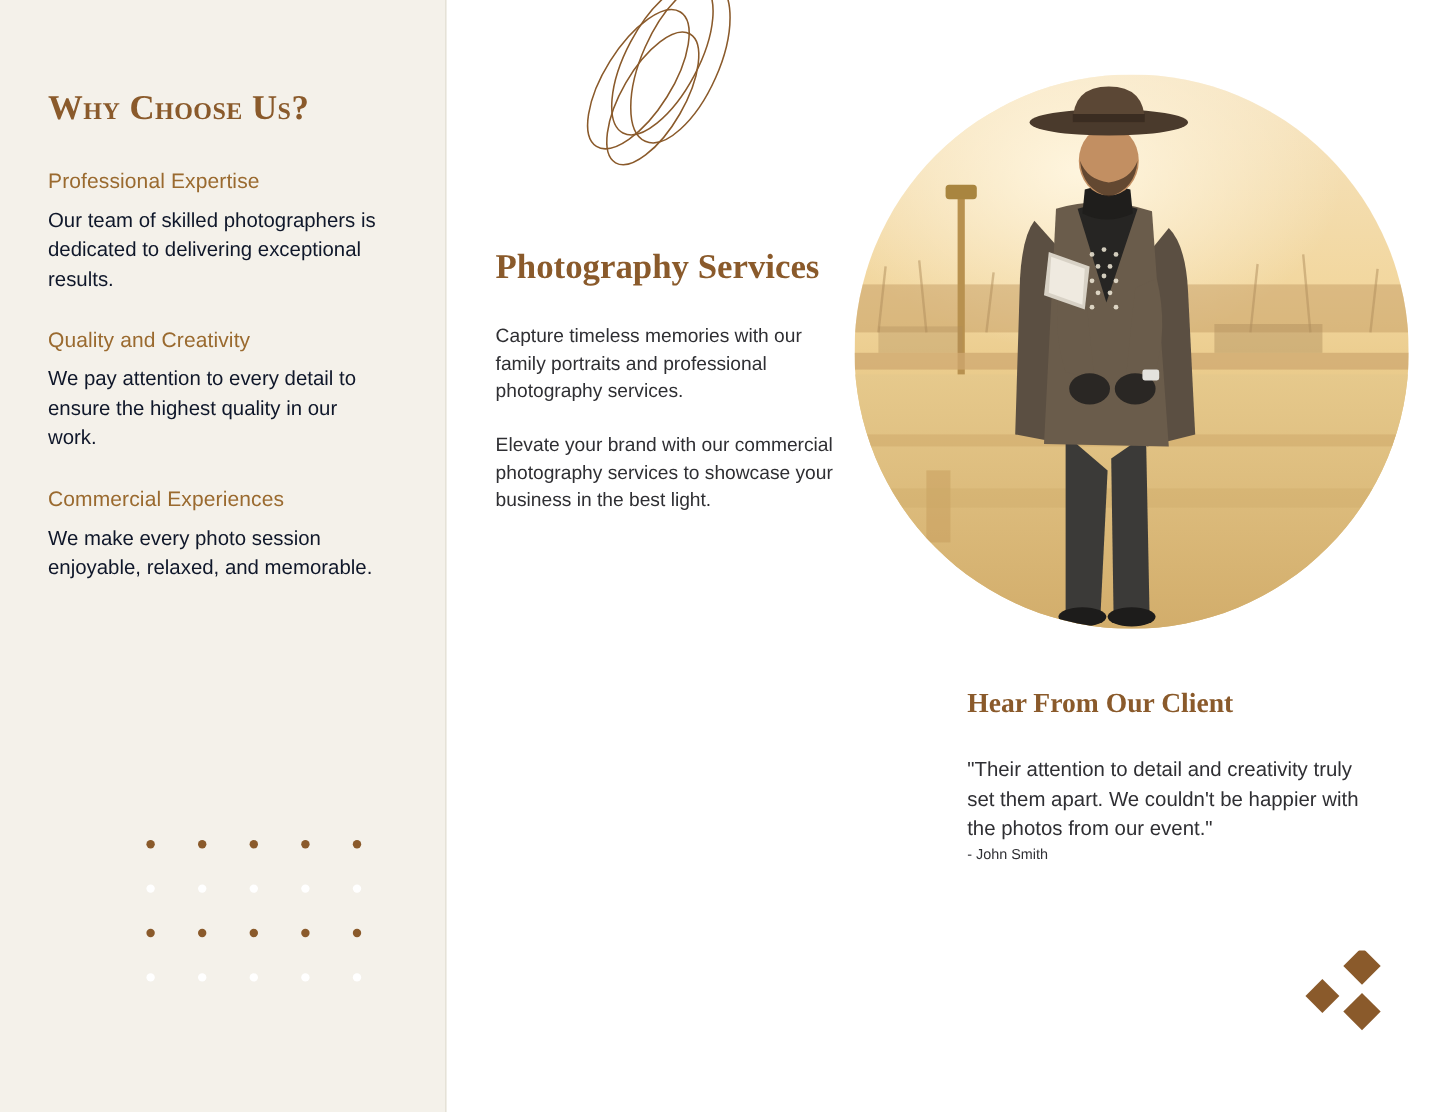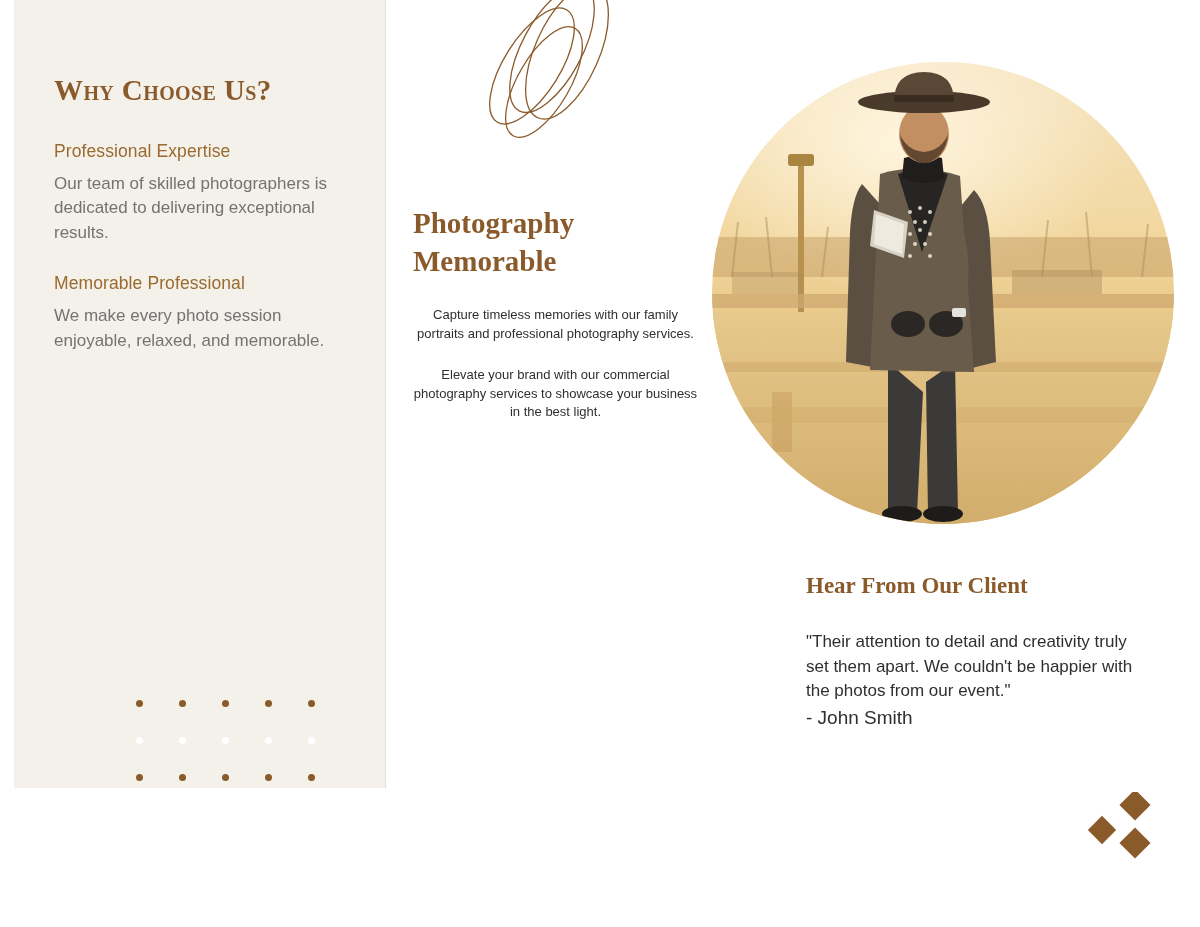--- a/index.html
+++ b/index.html
@@ -19,23 +19,23 @@
     position: relative;
     width: 1200px;
     height: 927px;
     background: #ffffff;
     overflow: hidden;
   }
 
   
   .left-panel {
     position: absolute;
-    left: 14px; top: 0;
+    left: 0; top: 0;
     width: 372px;
-    height: 788px;
+    height: 927px;
     background: #f4f1ea;
     border-right: 1px solid #e2ded3;
   }
   .left-inner {
     padding: 74px 40px 0 40px;
   }
   .why-title {
     font-family: "Liberation Serif", serif;
     font-weight: bold;
     color: #8a5a2b;
@@ -49,21 +49,21 @@
   .block h3 {
     font-family: "Liberation Sans", sans-serif;
     font-weight: normal;
     color: #9a6a2f;
     font-size: 17.5px;
     margin: 0 0 10px 0;
     letter-spacing: 0.1px;
   }
   .block p {
     font-family: "Liberation Sans", sans-serif;
-    color: #737373;
+    color: #0f172a;
     font-size: 17px;
     line-height: 1.44;
     margin: 0;
     max-width: 285px;
   }
 
   
   .dots {
     position: absolute;
     left: 122px;
@@ -113,25 +113,24 @@
   .svc-block h3 {
     font-family: "Liberation Sans", sans-serif;
     font-weight: bold;
     color: #9a6a2f;
     font-size: 17.5px;
     margin: 0 0 12px 0;
   }
   .svc-block p {
     font-family: "Liberation Sans", sans-serif;
     color: #2f2f33;
-    font-size: 13px;
+    font-size: 16px;
     line-height: 1.44;
     margin: 0;
     max-width: 285px;
-    text-align: center;
   }
 
   
   .right {
     position: absolute;
     left: 712px; top: 0;
     width: 488px;
     height: 927px;
   }
   .photo-circle {
@@ -160,21 +159,21 @@
   .quote {
     font-family: "Liberation Sans", sans-serif;
     color: #2f2f33;
     font-size: 17px;
     line-height: 1.44;
     margin: 0;
   }
   .author {
     font-family: "Liberation Sans", sans-serif;
     color: #2f2f33;
-    font-size: 19px;
+    font-size: 12px;
     line-height: 1.44;
     margin: 0;
   }
   .diamonds {
     position: absolute;
     right: 40px;
     bottom: 55px;
     width: 80px;
     height: 80px;
   }
@@ -186,23 +185,27 @@
 
   <div class="left-panel">
     <div class="left-inner">
       <h1 class="why-title">Why choose us?</h1>
 
       <div class="block">
         <h3>Professional Expertise</h3>
         <p>Our team of skilled photographers is dedicated to delivering exceptional results.</p>
       </div>
 
-
       <div class="block">
-        <h3>Memorable Professional</h3>
+        <h3>Quality and Creativity</h3>
+        <p>We pay attention to every detail to ensure the highest quality in our work.</p>
+      </div>
+
+      <div class="block">
+        <h3>Commercial Experiences</h3>
         <p>We make every photo session enjoyable, relaxed, and memorable.</p>
       </div>
     </div>
 
     <div class="dots">
       <div class="dot-row">
         <span class="dot brown"></span>
         <span class="dot brown"></span>
         <span class="dot brown"></span>
         <span class="dot brown"></span>
@@ -236,21 +239,21 @@
     <svg class="swirl" viewBox="0 0 300 190">
       <g fill="none" stroke="#8a5a2b" stroke-width="1.3">
         <ellipse cx="140" cy="55" rx="70" ry="30" transform="rotate(-62 140 55)"></ellipse>
         <ellipse cx="155" cy="58" rx="72" ry="32" transform="rotate(-66 155 58)"></ellipse>
         <ellipse cx="120" cy="72" rx="66" ry="28" transform="rotate(-58 120 72)"></ellipse>
         <ellipse cx="132" cy="88" rx="62" ry="26" transform="rotate(-60 132 88)"></ellipse>
       </g>
     </svg>
 
     <div class="mid-inner">
-      <h2 class="svc-title">Photography Memorable</h2>
+      <h2 class="svc-title">Photography Services</h2>
 
       <div class="svc-block">
         <p>Capture timeless memories with our family portraits and professional photography services.</p>
       </div>
 
 
       <div class="svc-block">
         <p>Elevate your brand with our commercial photography services to showcase your business in the best light.</p>
       </div>
     </div>

